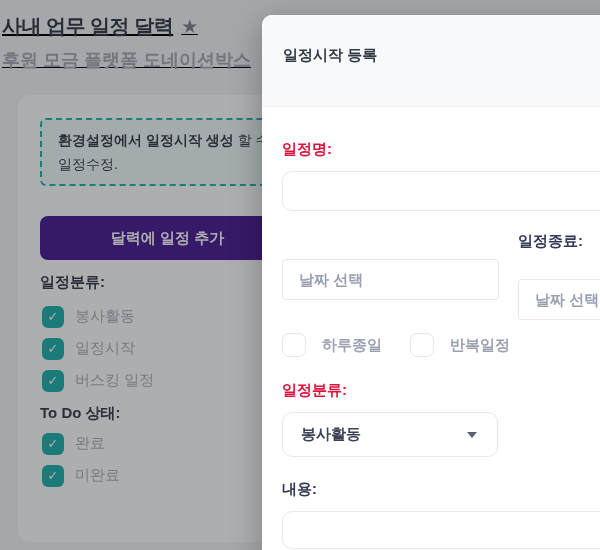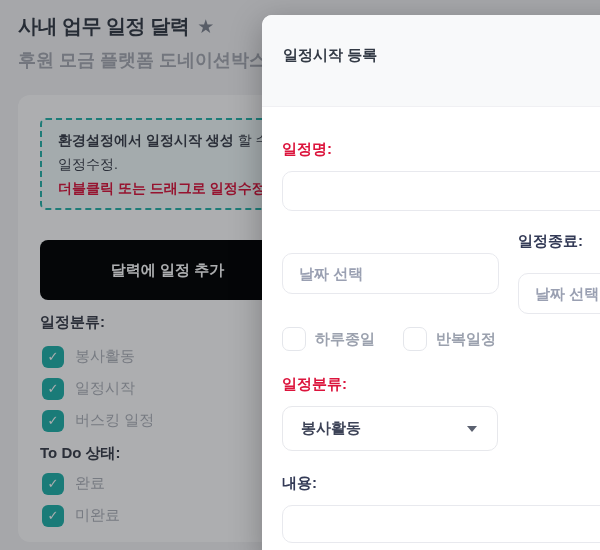--- a/index.html
+++ b/index.html
@@ -5,39 +5,39 @@
   * { margin:0; padding:0; box-sizing:border-box; }
   html,body { width:600px; height:550px; }
   body {
     font-family: "Liberation Sans", "DejaVu Sans", sans-serif;
     background:#f4f4f6;
     overflow:hidden;
   }
   .page { position:relative; width:600px; height:550px; overflow:hidden; }
 
   
-  .app-header { position:absolute; left:18px; top:13px; }
+  .app-header { position:absolute; left:2px; top:13px;text-decoration:underline; }
   .app-title { font-size:20px; font-weight:800; color:#333a45; letter-spacing:-0.5px; display:flex; align-items:center; }
   .star { color:#7e8490; font-size:19px; margin-left:8px; }
   .app-subtitle { margin-top:8px; font-size:18px; font-weight:700; color:#a7abb3; }
 
   .card {
     position:absolute; left:18px; top:95px; width:542px; height:447px;
     background:#ffffff; border-radius:12px; padding:23px 22px;
   }
   .notice {
     width:392px; border:2px dashed #26b3ab; background:#f2fbfa;
     border-radius:6px; padding:8px 16px; font-size:14px; line-height:24px; color:#3a3f4b;
   }
   .notice .b { font-weight:700; }
   .notice .hint { color:#dc143c; font-weight:700; }
 
   .add-btn {
-    display:block; margin-top:30px; width:255px; height:60px;
-    background:#000000; color:#ffffff; font-weight:700; font-size:15px;
+    display:block; margin-top:30px; width:255px; height:44px;
+    background:#4c1d95; color:#ffffff; font-weight:700; font-size:15px;
     border:none; border-radius:8px; cursor:pointer;
     font-family:inherit;
   }
 
   .section-label { margin-top:11px; font-size:15px; font-weight:700; color:#3a3f4b; line-height:20px; }
   .section-label.first { margin-top:12px; }
 
   .check-row { display:flex; align-items:center; margin-top:9px; height:23px; }
   .check-row.gap { margin-top:13px; }
   .cbx {
@@ -72,34 +72,34 @@
     border:1.5px solid #e8e9ee; border-radius:10px; background:#fff;
     padding:0 14px; font-size:15px; color:#333a56; outline:none;
     font-family:inherit;
   }
   .text-input.short { height:38px; }
   .text-input::placeholder { color:#9aa0b2; font-weight:600; opacity:1; }
 
   .date-row { display:flex; margin-top:20px; gap:19px; }
   .date-col { width:217px; flex:0 0 auto; }
   .date-input {
-    display:block; margin-top:22px; width:100%; height:41px;
-    border:1.5px solid #e8e9ee; border-radius:10px; background:#fff;
+    display:block; margin-top:28px; width:100%; height:41px;
+    border:1.5px solid #e8e9ee; border-radius:4px; background:#fff;
     padding:0 16px; font-size:15px; font-weight:600; color:#333a56; outline:none;
     font-family:inherit;
   }
   .date-input::placeholder { color:#9aa0b2; font-weight:600; opacity:1; }
 
   .opt-row { display:flex; align-items:center; margin-top:13px; }
   .opt-cb {
     width:24px; height:24px; border:1.5px solid #e4e6eb; border-radius:7px; background:#fff;
     flex:0 0 auto; cursor:pointer;
   }
   .opt-label { margin-left:9px; font-size:15px; font-weight:600; color:#9ba1ae; }
-  .opt-item { display:flex; align-items:center; }
+  .opt-item { display:flex; align-items:center;gap:7px; }
   .opt-item + .opt-item { margin-left:28px;font-family:Liberation Mono, monospace; }
 
   .select-label { margin-top:23px; }
   .select-box {
     position:relative; margin-top:12px; width:216px; height:45px;
     border:1.5px solid #e7e8ec; border-radius:10px; background:#fff;
     display:flex; align-items:center; padding:0 18px;
     font-size:15px; font-weight:600; color:#3d4357; cursor:pointer;
   }
   .caret {
@@ -120,21 +120,20 @@
       <span>사내 업무 일정 달력</span>
       <span class="star">★</span>
     </div>
     <div class="app-subtitle">후원 모금 플랫폼 도네이션박스</div>
   </div>
 
   <div class="card">
     <div class="notice">
       <div><span class="b">환경설정에서 일정시작 생성</span><span> 할 수</span></div>
       <div>일정수정.</div>
-      <div class="hint">더블클릭 또는 드래그로 일정수정</div>
     </div>
 
     <button class="add-btn">달력에 일정 추가</button>
 
     <div class="section-label first">일정분류:</div>
 
     <div class="check-row gap">
       <span class="cbx">
           <span>✓</span>
         </span>

